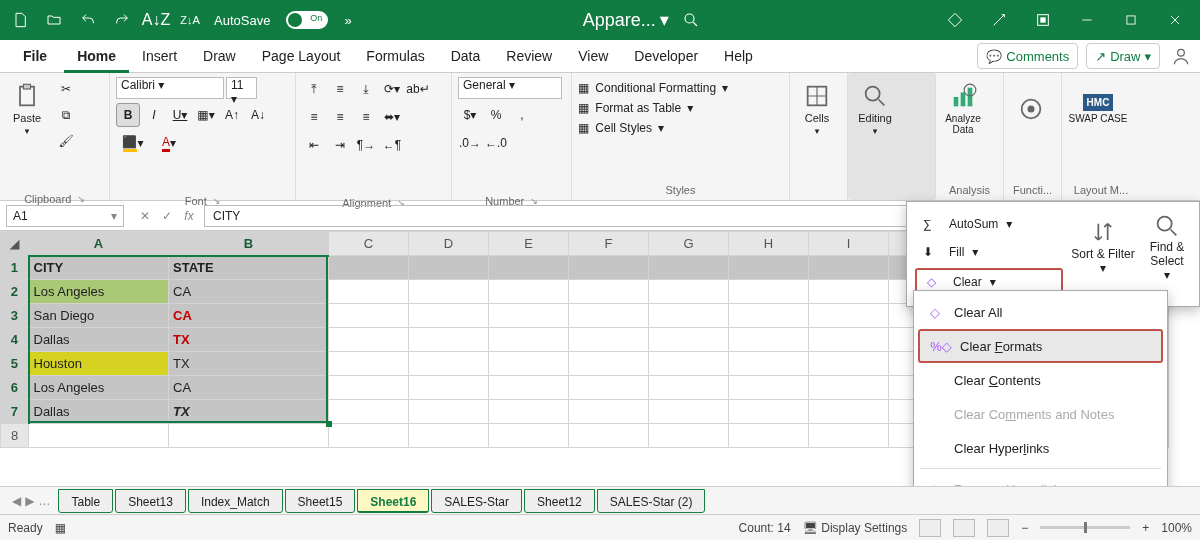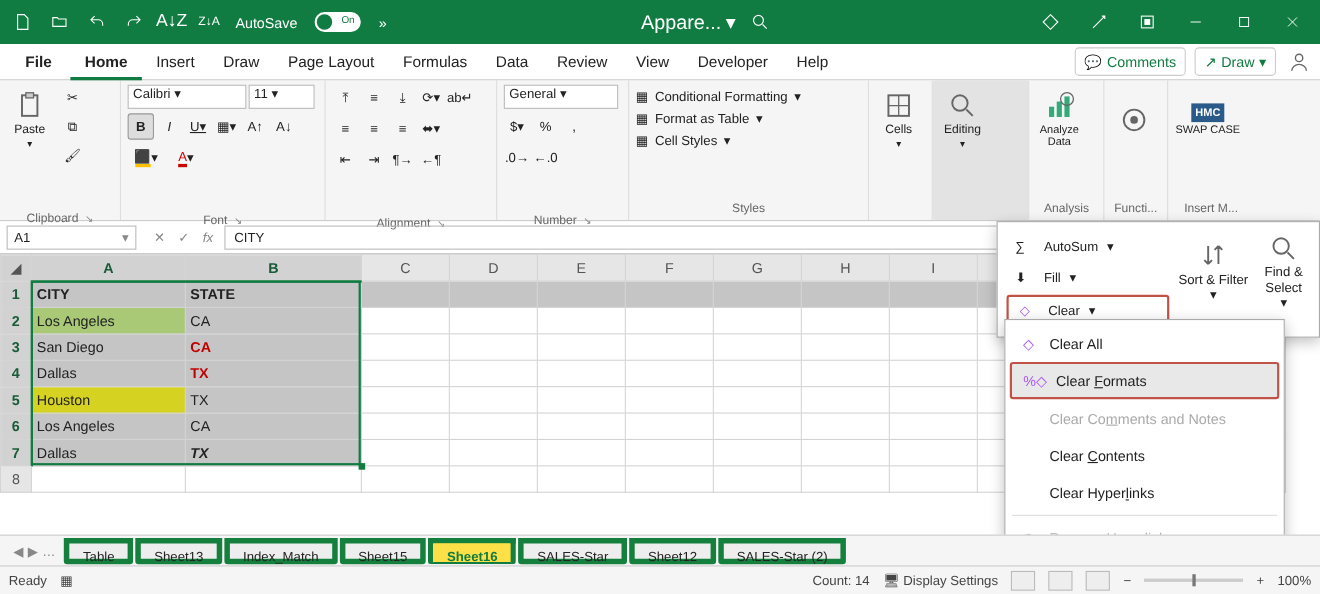--- a/index.html
+++ b/index.html
@@ -75,22 +75,22 @@
 
 .clear-menu { top: 290px; right: 32px; width: 255px; padding: 4px 0; }
 .clear-menu .mi { display: flex; align-items: center; height: 34px; padding: 0 12px; gap: 10px; font-size: 13px; }
 .clear-menu .mi .icon { width: 18px; display: flex; justify-content: center; }
 .clear-menu .mi.disabled { color: #aaa; }
 .clear-menu .mi.highlight { background: #e8e8e8; border: 2px solid #c15248; border-radius: 3px; margin: 0 4px; height: 34px; }
 .clear-menu .sep { height: 1px; background: #ddd; margin: 3px 6px; }
 
 .sheettabs { position: absolute; bottom: 26px; left: 0; right: 0; height: 28px; background: #f5f5f5; display: flex; align-items: center; border-top: 1px solid #ccc; padding: 0 6px; gap: 2px; }
 .sheettabs .nav { display: flex; gap: 4px; color: #888; padding: 0 6px; }
-.sheettabs .stab { padding: 0 12px; height: 24px; line-height: 24px; font-size: 12px; border: 5px solid #15803d; background: #eee; border-radius: 0 0 3px 3px; }
-.sheettabs .stab.active { background: #fde047; color: #107c41; font-weight: 600; border-bottom: 2px solid #107c41; }
+.sheettabs .stab { padding: 0 12px; height: 24px; line-height: 24px; font-size: 12px; border: 1px solid #15803d; background: #eee; border-radius: 0 0 3px 3px; }
+.sheettabs .stab.active { background: #fef9c3; color: #107c41; font-weight: 600; border-bottom: 2px solid #107c41; }
 
 .statusbar { position: absolute; bottom: 0; left: 0; right: 0; height: 26px; background: #f5f5f5; border-top: 1px solid #ccc; display: flex; align-items: center; padding: 0 8px; font-size: 12px; color: #444; justify-content: space-between; }
 .statusbar .left, .statusbar .right { display: flex; align-items: center; gap: 12px; justify-content: center; }
 .statusbar .right .viewbtn { width: 22px; height: 18px; border: 1px solid #bbb; background: #eee; }
 .statusbar .slider { width: 90px; height: 3px; background: #ccc; position: relative; }
 .statusbar .slider::after { content: ""; position: absolute; left: 44px; top: -4px; width: 3px; height: 11px; background: #777; }
 
 .underline { text-decoration: underline; }
 </style>
 </head>
@@ -226,21 +226,21 @@
     <div class="group-label">
         <span>Clipboard</span>
         <span class="launcher">↘</span>
       </div>
   </div>
 
   <div class="group" style="width:186px">
     <div class="controls" style="flex-direction:column;gap:4px">
       <div class="row">
         <div class="combo" style="width:108px"><span>Calibri</span> ▾</div>
-        <div class="combo" style="width:60px"><span>11</span> ▾</div>
+        <div class="combo" style="width:31px"><span>11</span> ▾</div>
       </div>
       <div class="row">
         <div class="smallbtn" style="border:1px solid #999;font-weight:bold;background:#ddd">B</div>
         <div class="smallbtn" style="font-style:italic">I</div>
         <div class="smallbtn underline">U▾</div>
         <div class="smallbtn">▦▾</div>
         <div class="smallbtn">A↑</div>
         <div class="smallbtn">A↓</div>
       </div>
       <div class="row">
@@ -372,21 +372,21 @@
   </div>
 
   <div class="group" style="width:78px;border-right:none">
     <div class="controls">
         <div class="bigbtn" style="width:60px">
           <div style="background:#2a5a8a;color:#fff;padding:3px 4px;font-size:10px;font-weight:bold">HMC</div>
           <span style="font-size:10px;text-align:center">SWAP CASE</span>
         </div>
       </div>
     <div class="group-label">
-        <span>Insert M...</span>
+        <span>Layout M...</span>
       </div>
   </div>
 </div>
 
 <div class="formulabar">
   <div class="namebox">
       <span>A1</span>
       <span style="color:#888">▾</span>
     </div>
   <div class="fx-icons">
@@ -572,27 +572,27 @@
 
 <div class="dropdown clear-menu">
   <div class="mi">
       <span class="icon" style="color:#a855f7">◇</span>
       <span>Clear All</span>
     </div>
   <div class="mi highlight">
       <span class="icon" style="color:#a855f7">%◇</span>
       <span>Clear <span class="underline">F</span>ormats</span>
     </div>
+  <div class="mi">
+      <span class="icon"></span>
+      <span>Clear <span class="underline">C</span>ontents</span>
+    </div>
   <div class="mi disabled">
       <span class="icon"></span>
       <span>Clear Co<span class="underline">m</span>ments and Notes</span>
-    </div>
-  <div class="mi">
-      <span class="icon"></span>
-      <span>Clear <span class="underline">C</span>ontents</span>
     </div>
   <div class="mi">
       <span class="icon"></span>
       <span>Clear Hyper<span class="underline">l</span>inks</span>
     </div>
   <div class="sep"></div>
   <div class="mi disabled">
       <span class="icon">⊘</span>
       <span><span class="underline">R</span>emove Hyperlinks</span>
     </div>

